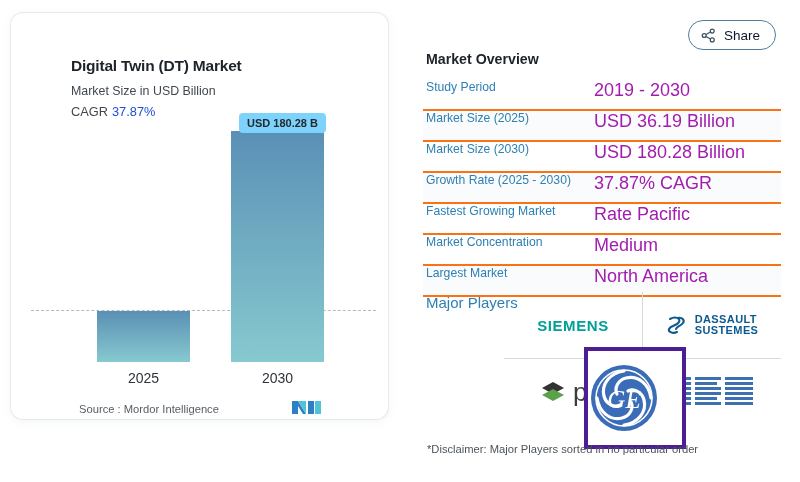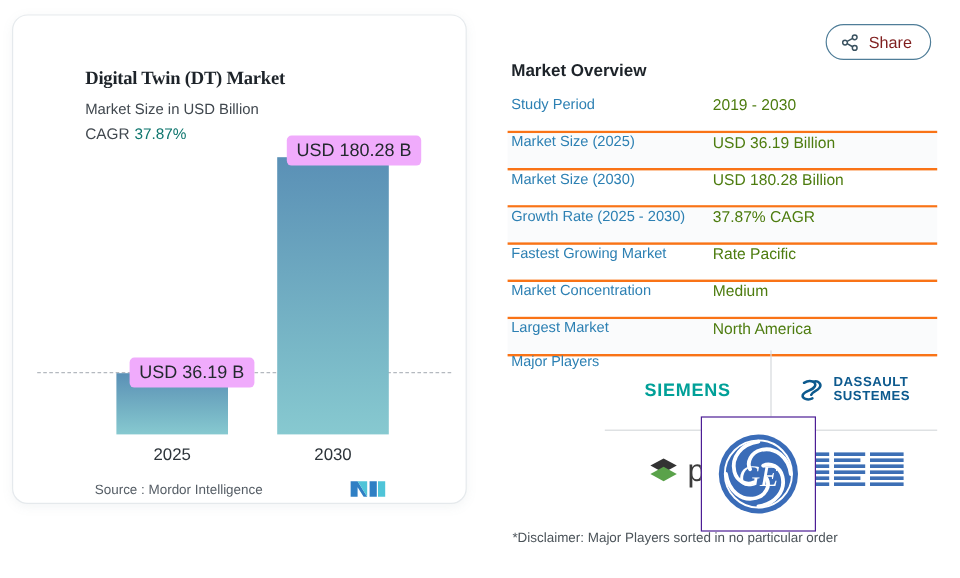--- a/index.html
+++ b/index.html
@@ -30,38 +30,37 @@
     box-shadow: 0 0 0 1px rgba(226,230,234,0.85), 0 2px 10px rgba(120,135,150,0.10);
   }
   .chart-title {
     position: absolute;
     left: 60px;
     top: 44px;
     font-size: 15.5px;
     font-weight: bold;
     color: #1d2329;
     letter-spacing: -0.2px;
-    font-family: Liberation Serif, serif;
   }
   .chart-subtitle {
     position: absolute;
     left: 60px;
     top: 71px;
     font-size: 12.4px;
     color: #41484f;
   }
   .chart-cagr {
     position: absolute;
     left: 60px;
     top: 91px;
     font-size: 12.8px;
     color: #41484f;
   }
   .chart-cagr .val {
-    color: #0f766e;
+    color: #1d4ed8;
     margin-left: 4px;
     text-align: right;
   }
 
   .plot {
     position: absolute;
     left: 0;
     top: 0;
     width: 377px;
     height: 406px;
@@ -85,24 +84,24 @@
     height: 51px;
   }
   .bar-2030 {
     left: 220px;
     top: 118px;
     width: 93px;
     height: 231px;
   }
   .bar-label {
     position: absolute;
-    background: #f0abfc;
+    background: #7dd3fc;
     border-radius: 4px;
-    font-size: 15px;
-    font-weight: normal;
+    font-size: 11px;
+    font-weight: bold;
     color: #23292e;
     padding: 4px 8px 4px 8px;
     white-space: nowrap;
   }
   .bar-label-2025 { left: 97px; top: 285px; }
   .bar-label-2030 { left: 228px; top: 100px; }
   .x-label {
     position: absolute;
     top: 357px;
     font-size: 14px;
@@ -138,21 +137,21 @@
     border: 1.4px solid #4f7d98;
     border-radius: 16px;
     display: flex;
     align-items: center;
     gap: 8px;
     background: #ffffff;
     cursor: pointer;
   }
   .share-btn .lbl {
     font-size: 13.5px;
-    color: #7f1d1d;
+    color: #0f172a;
   }
 
   .overview-title {
     position: absolute;
     left: 426px;
     top: 51px;
     font-size: 14.2px;
     font-weight: bold;
     color: #1d2329;
   }
@@ -170,28 +169,28 @@
     border-bottom: 2px solid #f97316;
   }
   .trow.alt { background: #fafbfc; }
   .trow .k {
     width: 168px;
     font-size: 12.2px;
     color: #2d80b3;
     padding-left: 3px;
   }
   .trow .v {
-    font-size: 13px;
-    color: #4d7c0f;
+    font-size: 18px;
+    color: #a21caf;
   }
   .players-label {
     position: absolute;
     left: 426px;
     top: 294px;
-    font-size: 12px;
+    font-size: 15px;
     color: #2d80b3;
   }
 
   
   .logo-grid {
     position: absolute;
     left: 504px;
     top: 292px;
     width: 277px;
     height: 132px;
@@ -249,24 +248,24 @@
   }
   .ibm-wrap { display:flex; align-items:center; }
 
   .ge-card {
     position: absolute;
     left: 584px;
     top: 347px;
     width: 94px;
     height: 94px;
     background: #ffffff;
-    border: 1px solid #4c1d95;
+    border: 4px solid #4c1d95;
     display: flex;
     align-items: center;
-    justify-content: center;
+    justify-content: flex-start;
   }
 
   .disclaimer {
     position: absolute;
     left: 427px;
     top: 443px;
     font-size: 11.2px;
     color: #4b5359;
   }
 </style>
@@ -283,21 +282,20 @@
       <span>CAGR</span><span class="val">37.87%</span>
     </div>
 
     <div class="plot">
       <div class="dash-line"></div>
 
       <div class="bar bar-2030"></div>
       <div class="bar bar-2025"></div>
 
       <div class="bar-label bar-label-2030">USD 180.28 B</div>
-      <div class="bar-label bar-label-2025">USD 36.19 B</div>
 
       <div class="x-label x-2025">2025</div>
       <div class="x-label x-2030">2030</div>
     </div>
 
     <div class="source">Source :  Mordor Intelligence</div>
 
     <svg class="mordor-logo" viewBox="0 0 30 17">
       <polygon points="0,2 0,15 6,15 6,7 11,15 14,15 6,2" fill="#2f7fc4"></polygon>
       <polygon points="6,2 14,15 14,2" fill="#4fc4d8"></polygon>

